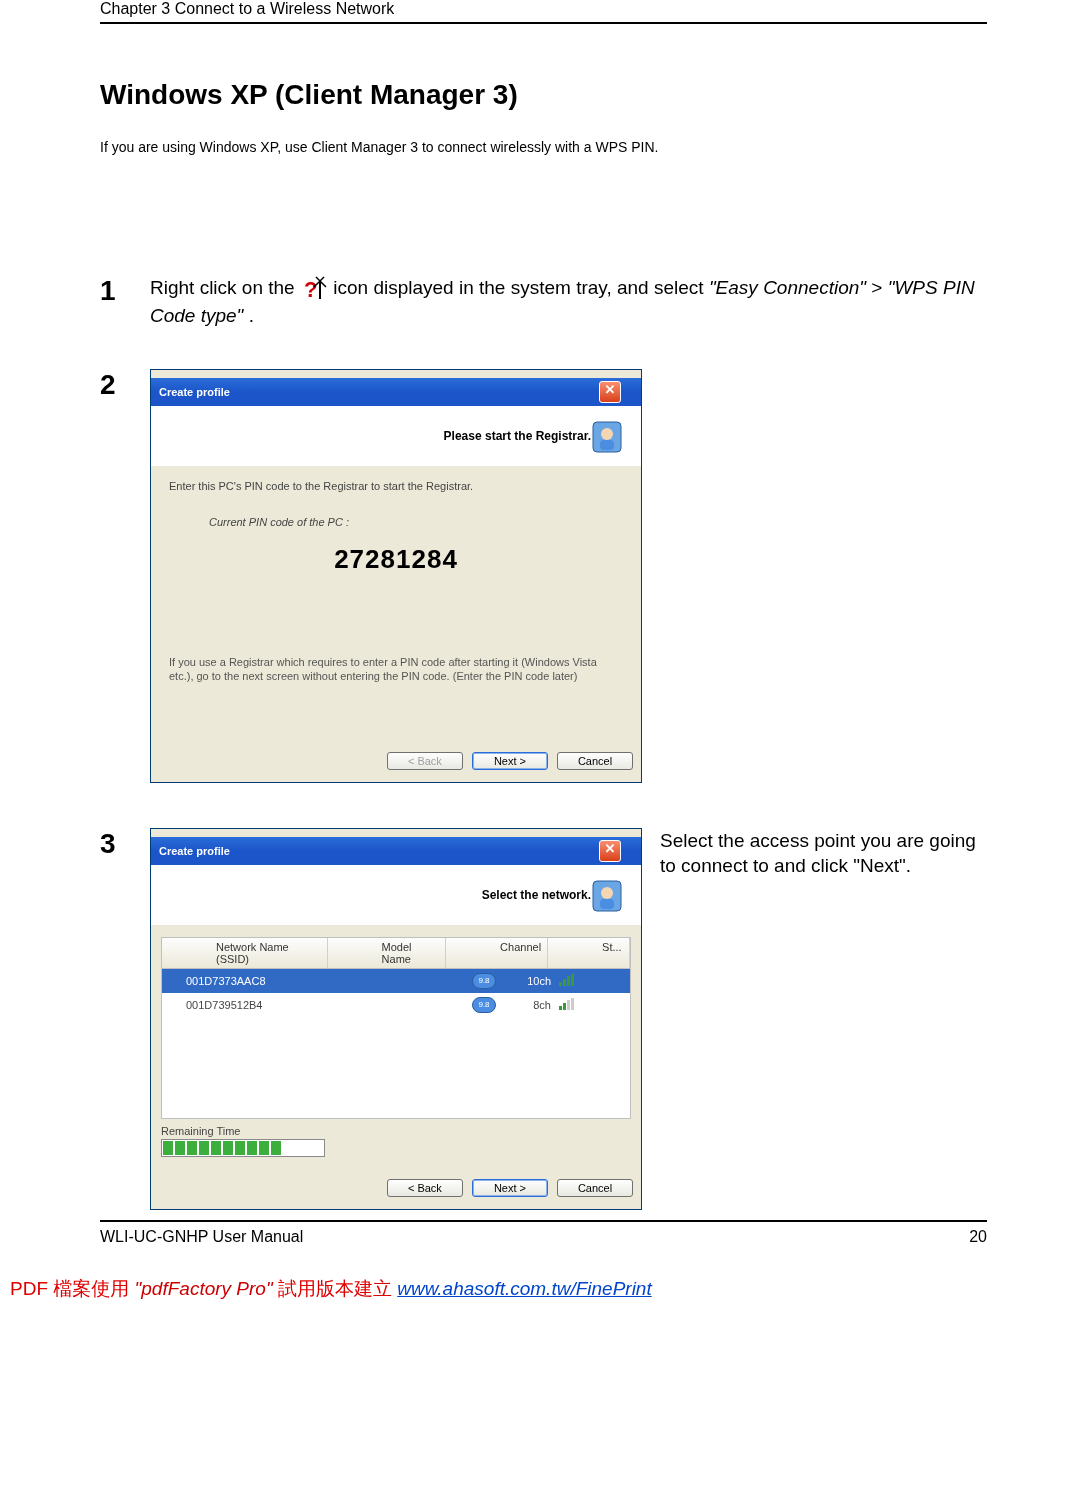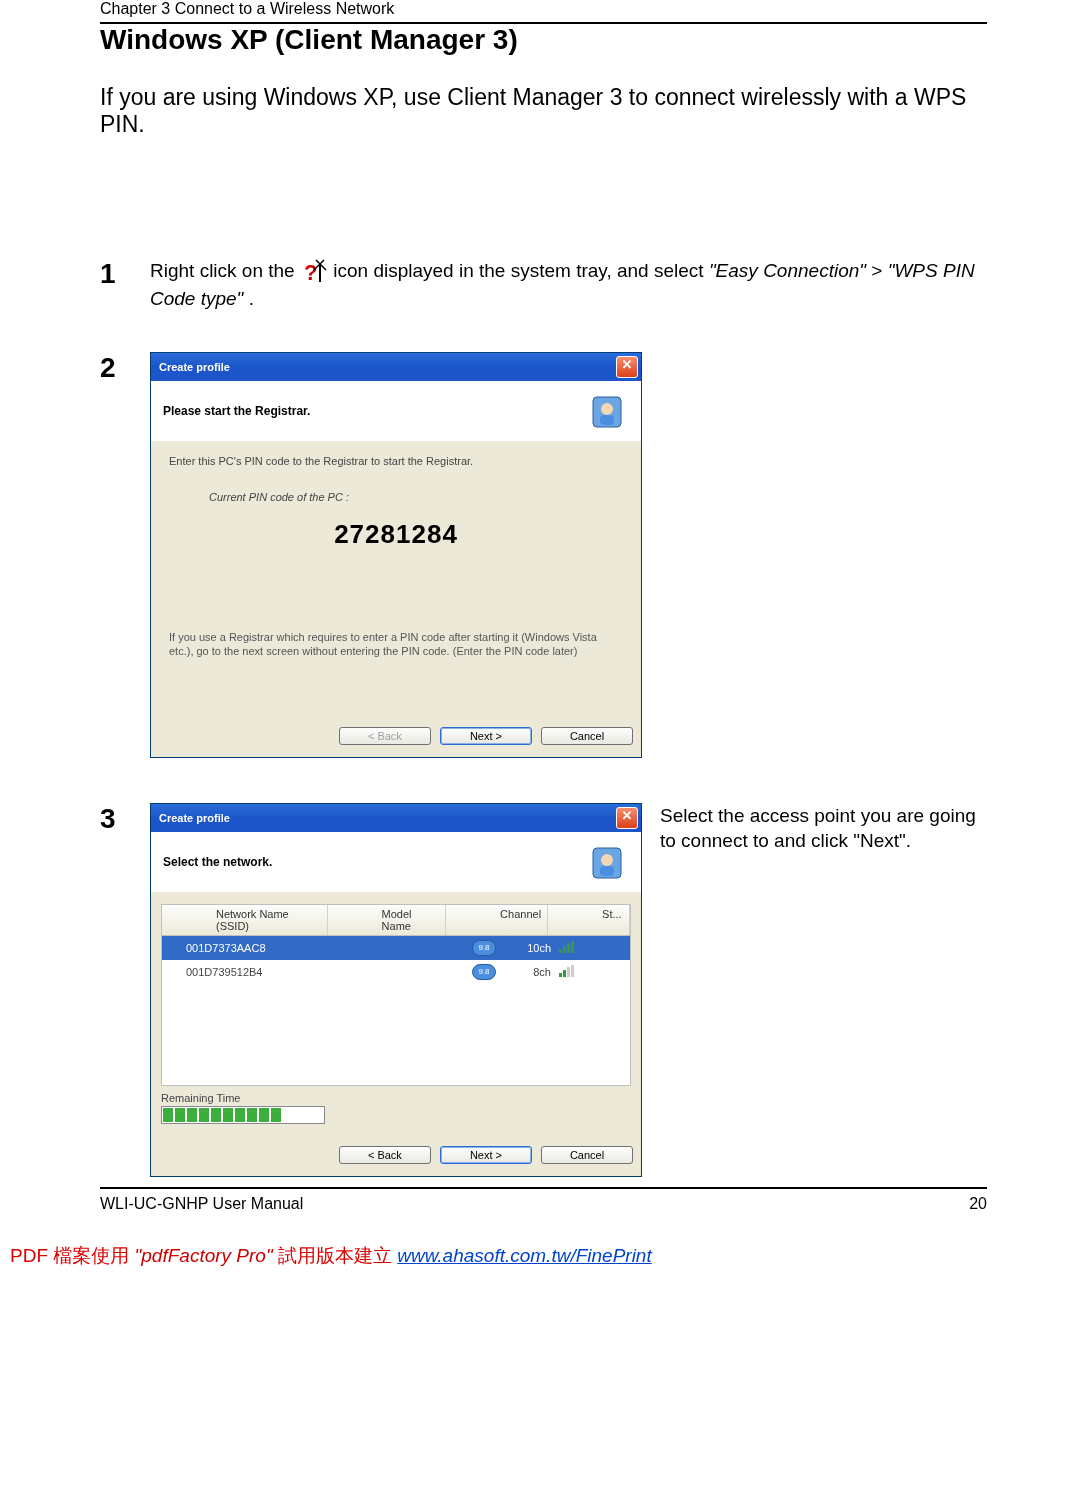--- a/index.html
+++ b/index.html
@@ -13,28 +13,29 @@
   .page {
     padding: 0 100px 0 100px;
     position: relative;
     box-sizing: border-box;
   }
   .chapter-header {
     font-size: 16px;
     padding-top: 0px;
     padding-bottom: 4px;
     border-bottom: 2px solid #000;
+    margin-bottom: 55px;
   }
   .section-title {
     font-size: 28px;
     font-weight: bold;
     margin-bottom: 28px;
   }
   .section-intro {
-    font-size: 23px;
+    font-size: 14px;
     margin-bottom: 120px;
     font-family: "Segoe UI", "Myriad Pro", Arial, sans-serif;
   }
   .step {
     display: flex;
     align-items: flex-start;
     margin-bottom: 40px;
   }
   .step-num {
     font-size: 28px;
@@ -66,41 +67,42 @@
     background: #ece9d8;
     font-family: Tahoma, sans-serif;
     font-size: 11px;
   }
   .titlebar {
     background: linear-gradient(to bottom, #2a6dd9 0%, #1b55c9 50%, #1b55c9 100%);
     color: #fff;
     display: flex;
     align-items: center;
     justify-content: space-between;
-    padding: 3px 3px 3px 8px;
+    padding: 3px 20px 3px 8px;
     height: 22px;
     font-weight: bold;
+    margin-top: 8px;
   }
   .close-btn {
     width: 20px;
     height: 20px;
     background: linear-gradient(to bottom, #f98f6f, #d9401a);
     border: 1px solid #fff;
     border-radius: 3px;
     color: #fff;
     text-align: center;
     line-height: 16px;
     font-weight: bold;
     font-size: 13px;
   }
   .sub-head {
     background: #fff;
     padding: 10px 12px;
     display: flex;
-    justify-content: space-between;
+    justify-content: flex-end;
     align-items: center;
     font-weight: bold;
     font-size: 12px;
     color: #000;
   }
   .wiz-icon {
     width: 38px;
     height: 40px;
   }
   .dialog-body {
@@ -124,21 +126,21 @@
     line-height: 1.3;
   }
   .button-bar {
     text-align: right;
     padding: 14px 8px 12px;
     border-top: none;
   }
   .xp-button {
     display: inline-block;
     min-width: 70px;
-    padding: 2px 10px;
+    padding: 2px 2px;
     font-size: 11px;
     font-family: Tahoma, sans-serif;
     background: linear-gradient(to bottom, #fefefe, #e9e9e2);
     border: 1px solid #707070;
     border-radius: 3px;
     margin-left: 6px;
     color: #000;
     text-align: center;
   }
   .xp-button.disabled {

